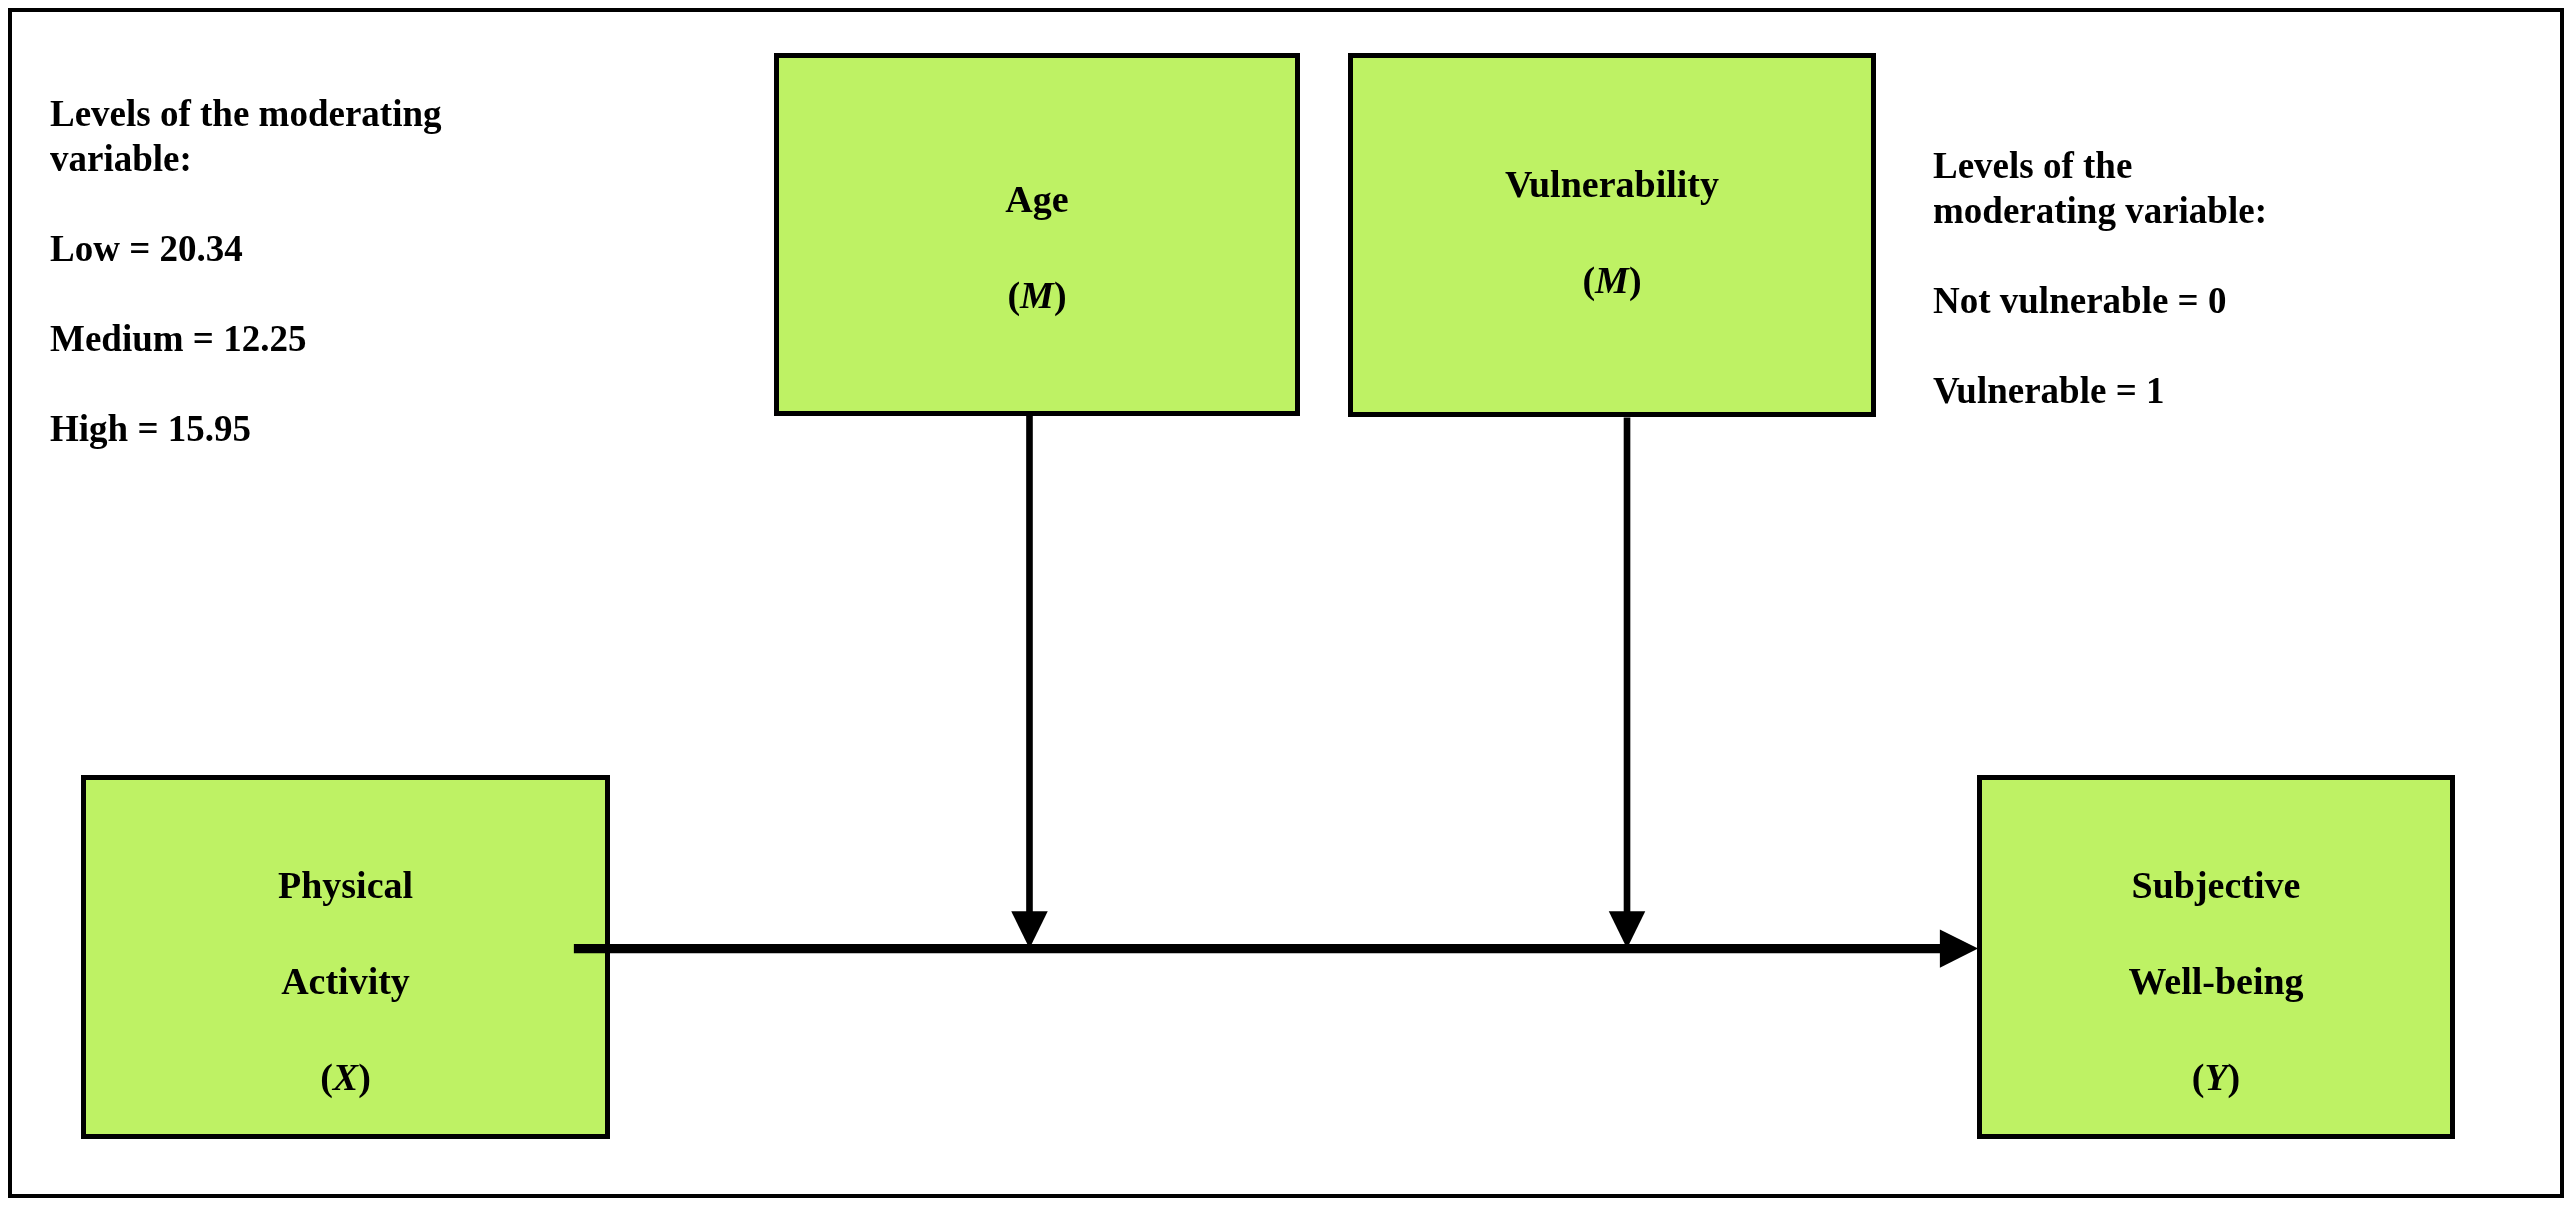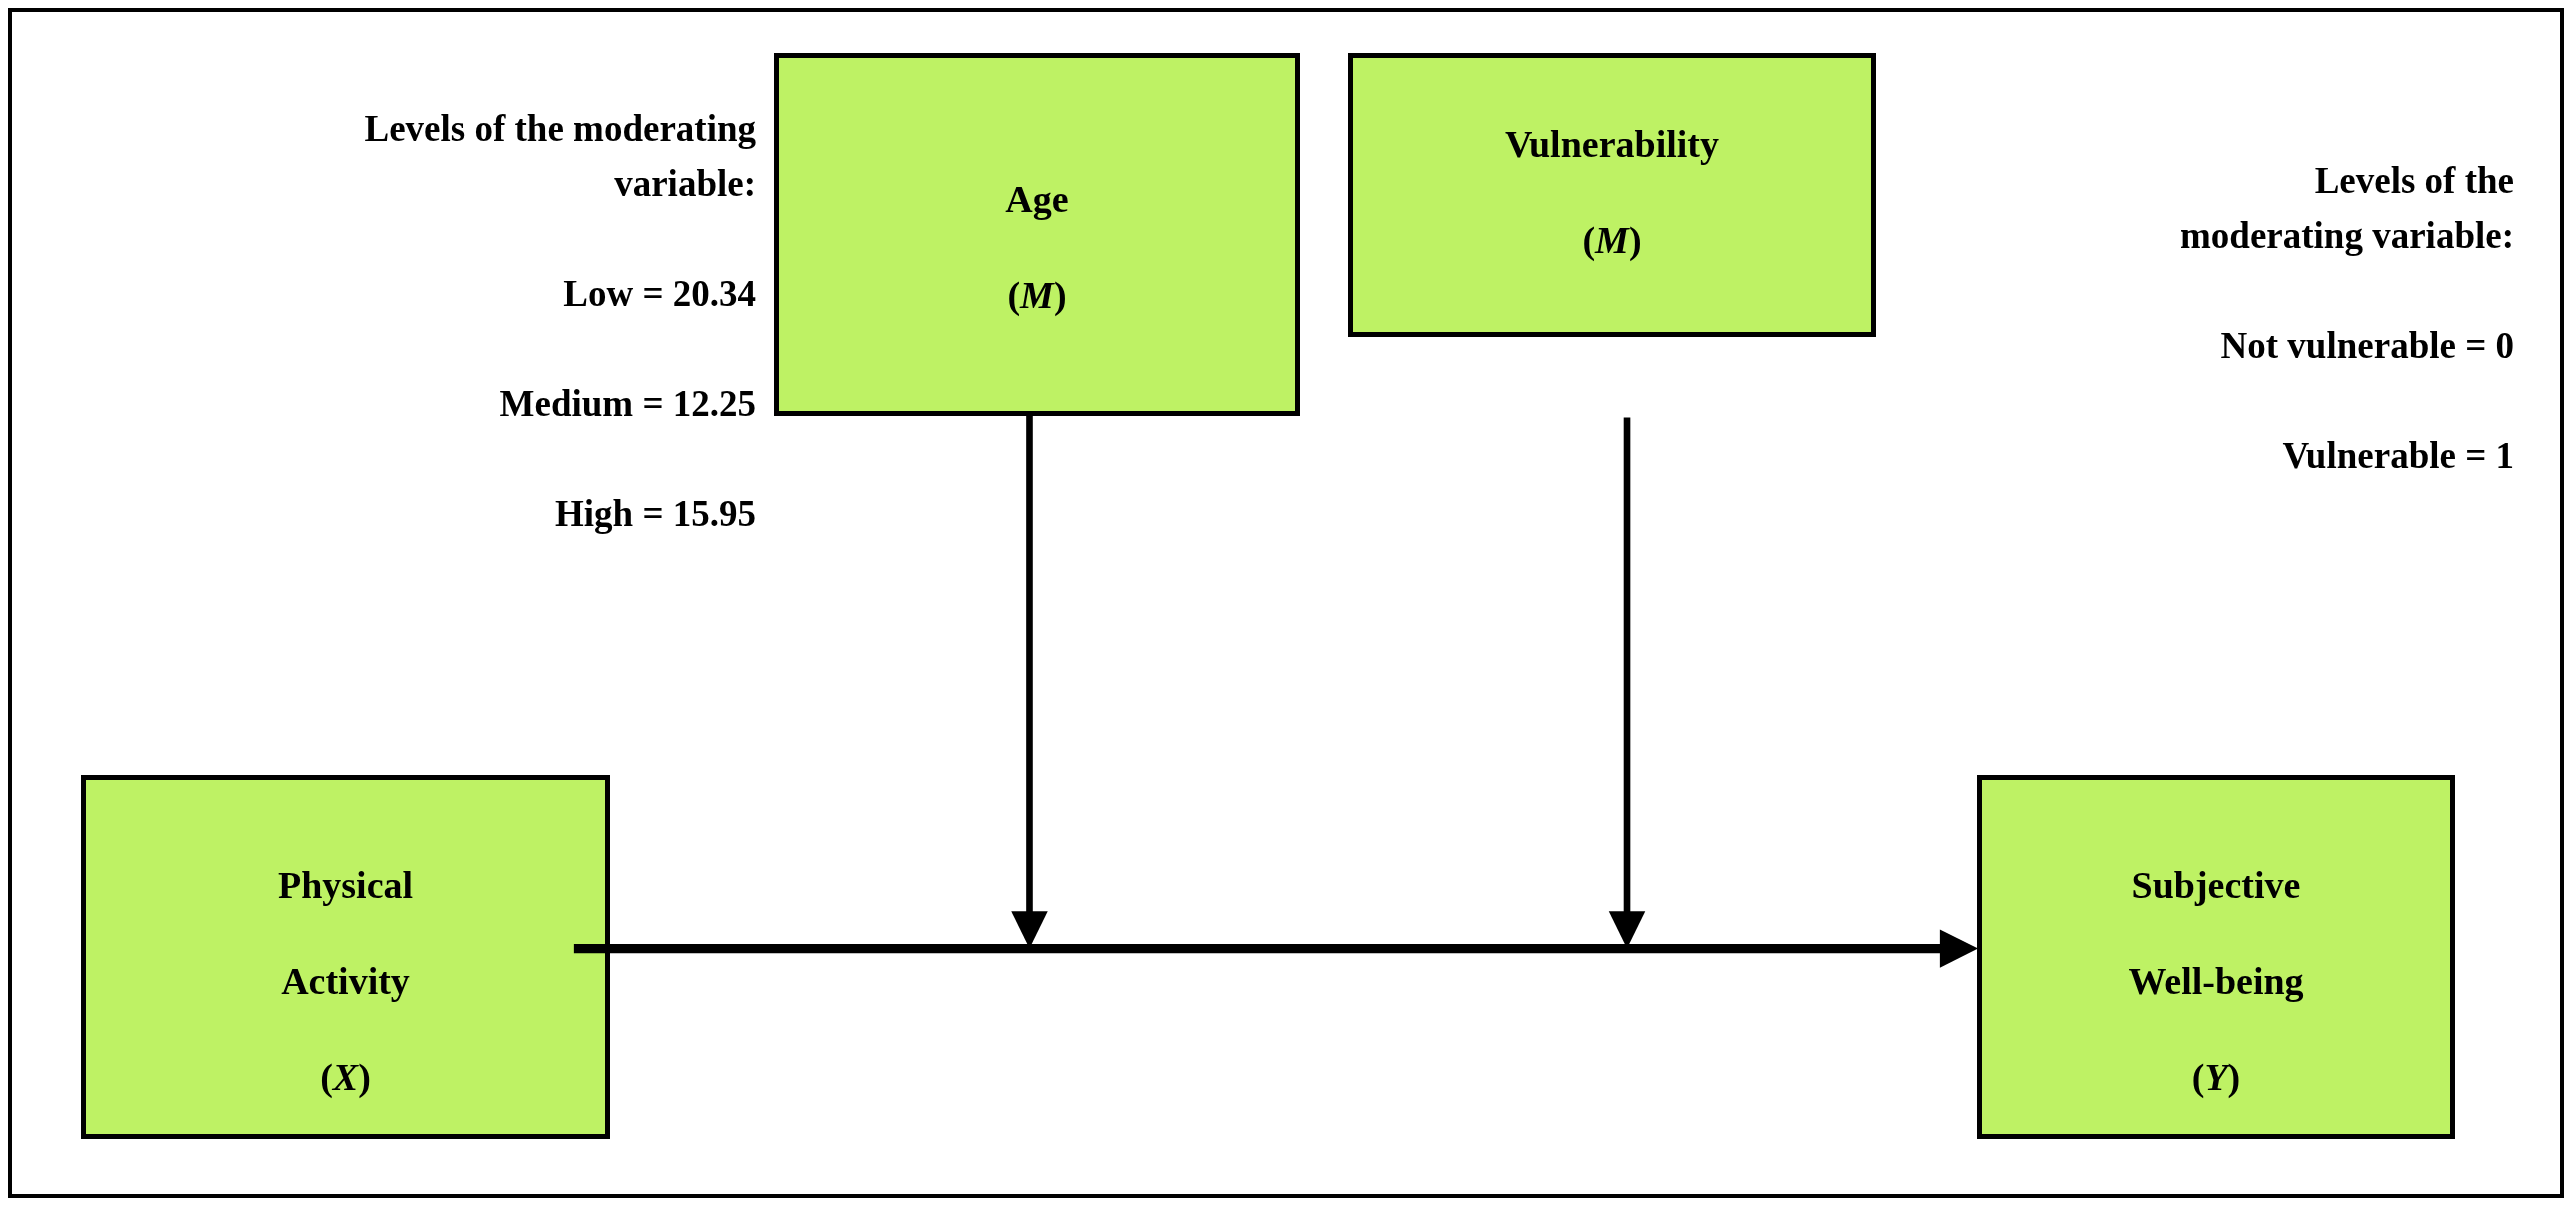--- a/index.html
+++ b/index.html
@@ -26,24 +26,23 @@
     width: 2556px;
     height: 1190px;
     border: 4.2px solid #000000;
     box-sizing: border-box;
   }
   
   .annotation {
     position: absolute;
     font-weight: bold;
     font-size: 37px;
-    line-height: 55px;
+    line-height: 45px;
     white-space: pre-line;
     letter-spacing: 0px;
-    text-align: right;
   }
   #moderator-levels-left {
     left: 50px;
     top: 46px;
     width: 706px;
   }
   #moderator-levels-right {
     left: 1933px;
     top: 98px;
     width: 581px;
@@ -74,21 +73,21 @@
     left: 774px;
     top: 53px;
     width: 526px;
     height: 363px;
   }
   #box-age .construct-label { transform: translateY(-11.6px); }
   #box-vulnerability {
     left: 1348px;
     top: 53px;
     width: 528px;
-    height: 284px;
+    height: 364px;
   }
   #box-vulnerability .construct-label { transform: translateY(-26.6px); }
   #box-physical-activity {
     left: 45px;
     top: 775px;
     width: 529px;
     height: 364px;
     margin-left: 36px;
   }
   #box-subjective-wellbeing {

